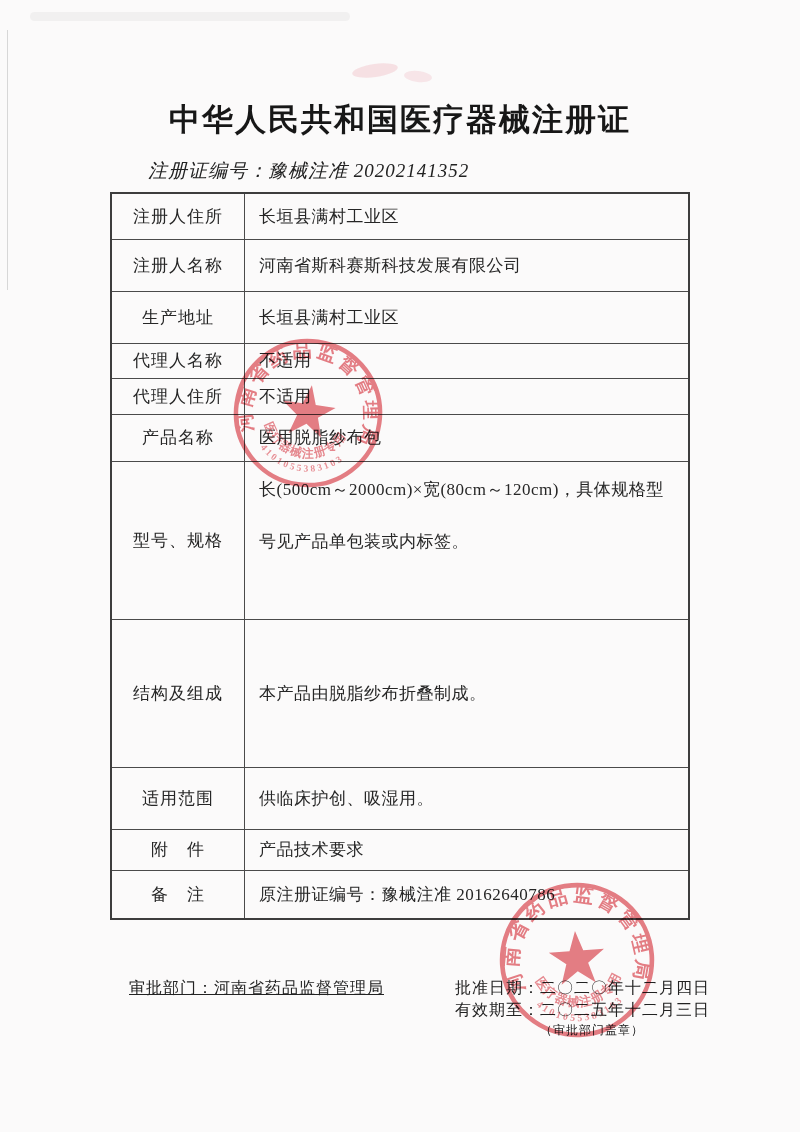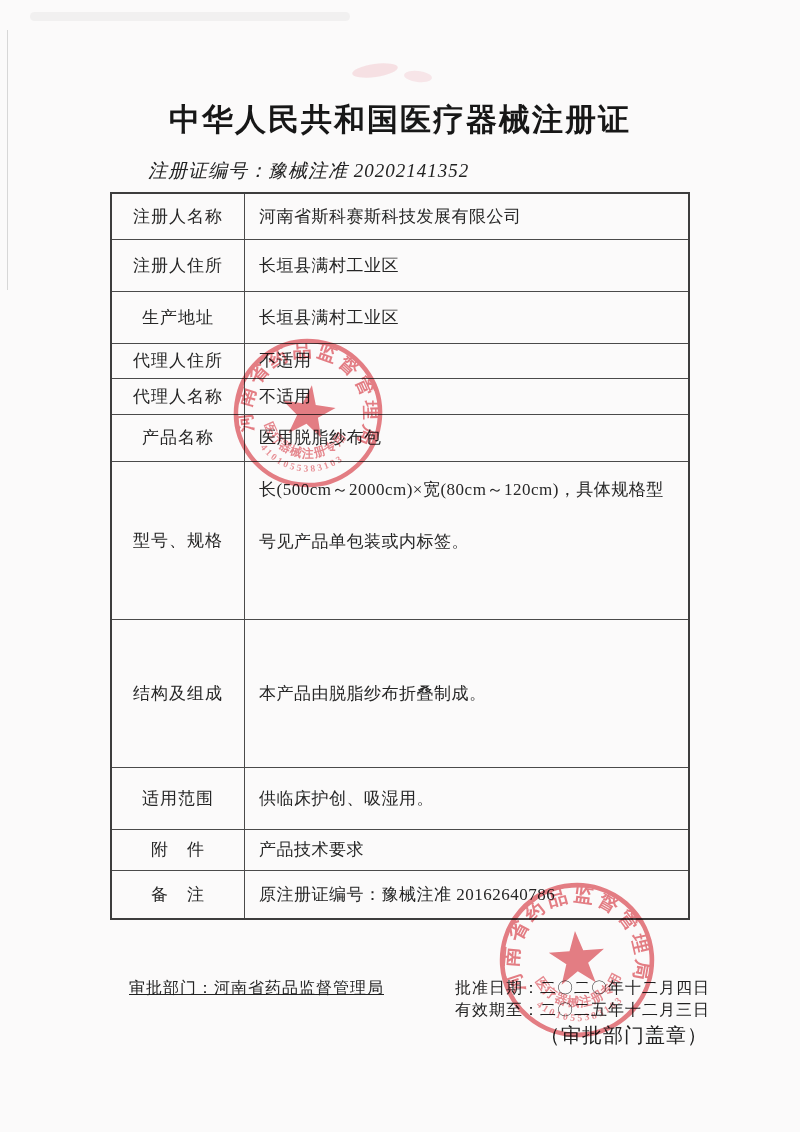--- a/index.html
+++ b/index.html
@@ -55,21 +55,21 @@
   .cert tr:nth-child(9){height:62px}
   .cert tr:nth-child(10){height:41px}
   .cert tr:nth-child(11){height:49px}
   .cert tr:nth-child(12){height:56px}
   .cert tr:nth-child(7) td.val{vertical-align:top;line-height:3.1;}
 
   .footer{position:absolute;left:0;top:978px;width:800px;font-size:16px;color:#222;}
   .footer .dept{position:absolute;left:129px;top:0;letter-spacing:1px;text-decoration:underline;}
   .footer .approve{position:absolute;left:455px;top:0;letter-spacing:1px;}
   .footer .valid{position:absolute;left:455px;top:22px;letter-spacing:1px;}
-  .footer .sealnote{position:absolute;left:540px;top:44px;letter-spacing:1px;font-size:20px;}
+  .footer .sealnote{position:absolute;left:540px;top:44px;letter-spacing:1px;font-size:12px;}
 
   .seal{position:absolute;mix-blend-mode:multiply;}
   .seal-top{left:208px;top:313px;transform:rotate(8deg);}
   .seal-bottom{left:473px;top:856px;transform:rotate(-4deg);}
   .seal text{font-family:"Liberation Serif","DejaVu Serif",serif;font-weight:bold;}
 </style>
 </head>
 <body>
 
 <div class="page">
@@ -78,41 +78,41 @@
   <div class="scan-streak"></div>
   <div class="smudge smudge-1"></div>
   <div class="smudge smudge-2"></div>
 
   <div class="title">中华人民共和国医疗器械注册证</div>
   <div class="regline">注册证编号：豫械注准 20202141352</div>
 
   <table class="cert">
     <tbody>
     <tr>
-      <td class="lbl">注册人名称</td>
-      <td class="val">河南省斯科赛斯科技发展有限公司</td>
+      <td class="lbl">注册人住所</td>
+      <td class="val">长垣县满村工业区</td>
     </tr>
 
     <tr>
-      <td class="lbl">注册人住所</td>
-      <td class="val">长垣县满村工业区</td>
+      <td class="lbl">注册人名称</td>
+      <td class="val">河南省斯科赛斯科技发展有限公司</td>
     </tr>
 
     <tr>
       <td class="lbl">生产地址</td>
       <td class="val">长垣县满村工业区</td>
     </tr>
 
     <tr>
-      <td class="lbl">代理人住所</td>
+      <td class="lbl">代理人名称</td>
       <td class="val">不适用</td>
     </tr>
 
     <tr>
-      <td class="lbl">代理人名称</td>
+      <td class="lbl">代理人住所</td>
       <td class="val">不适用</td>
     </tr>
 
     <tr>
       <td class="lbl">产品名称</td>
       <td class="val">医用脱脂纱布包</td>
     </tr>
 
     <tr>
       <td class="lbl">型号、规格</td>

